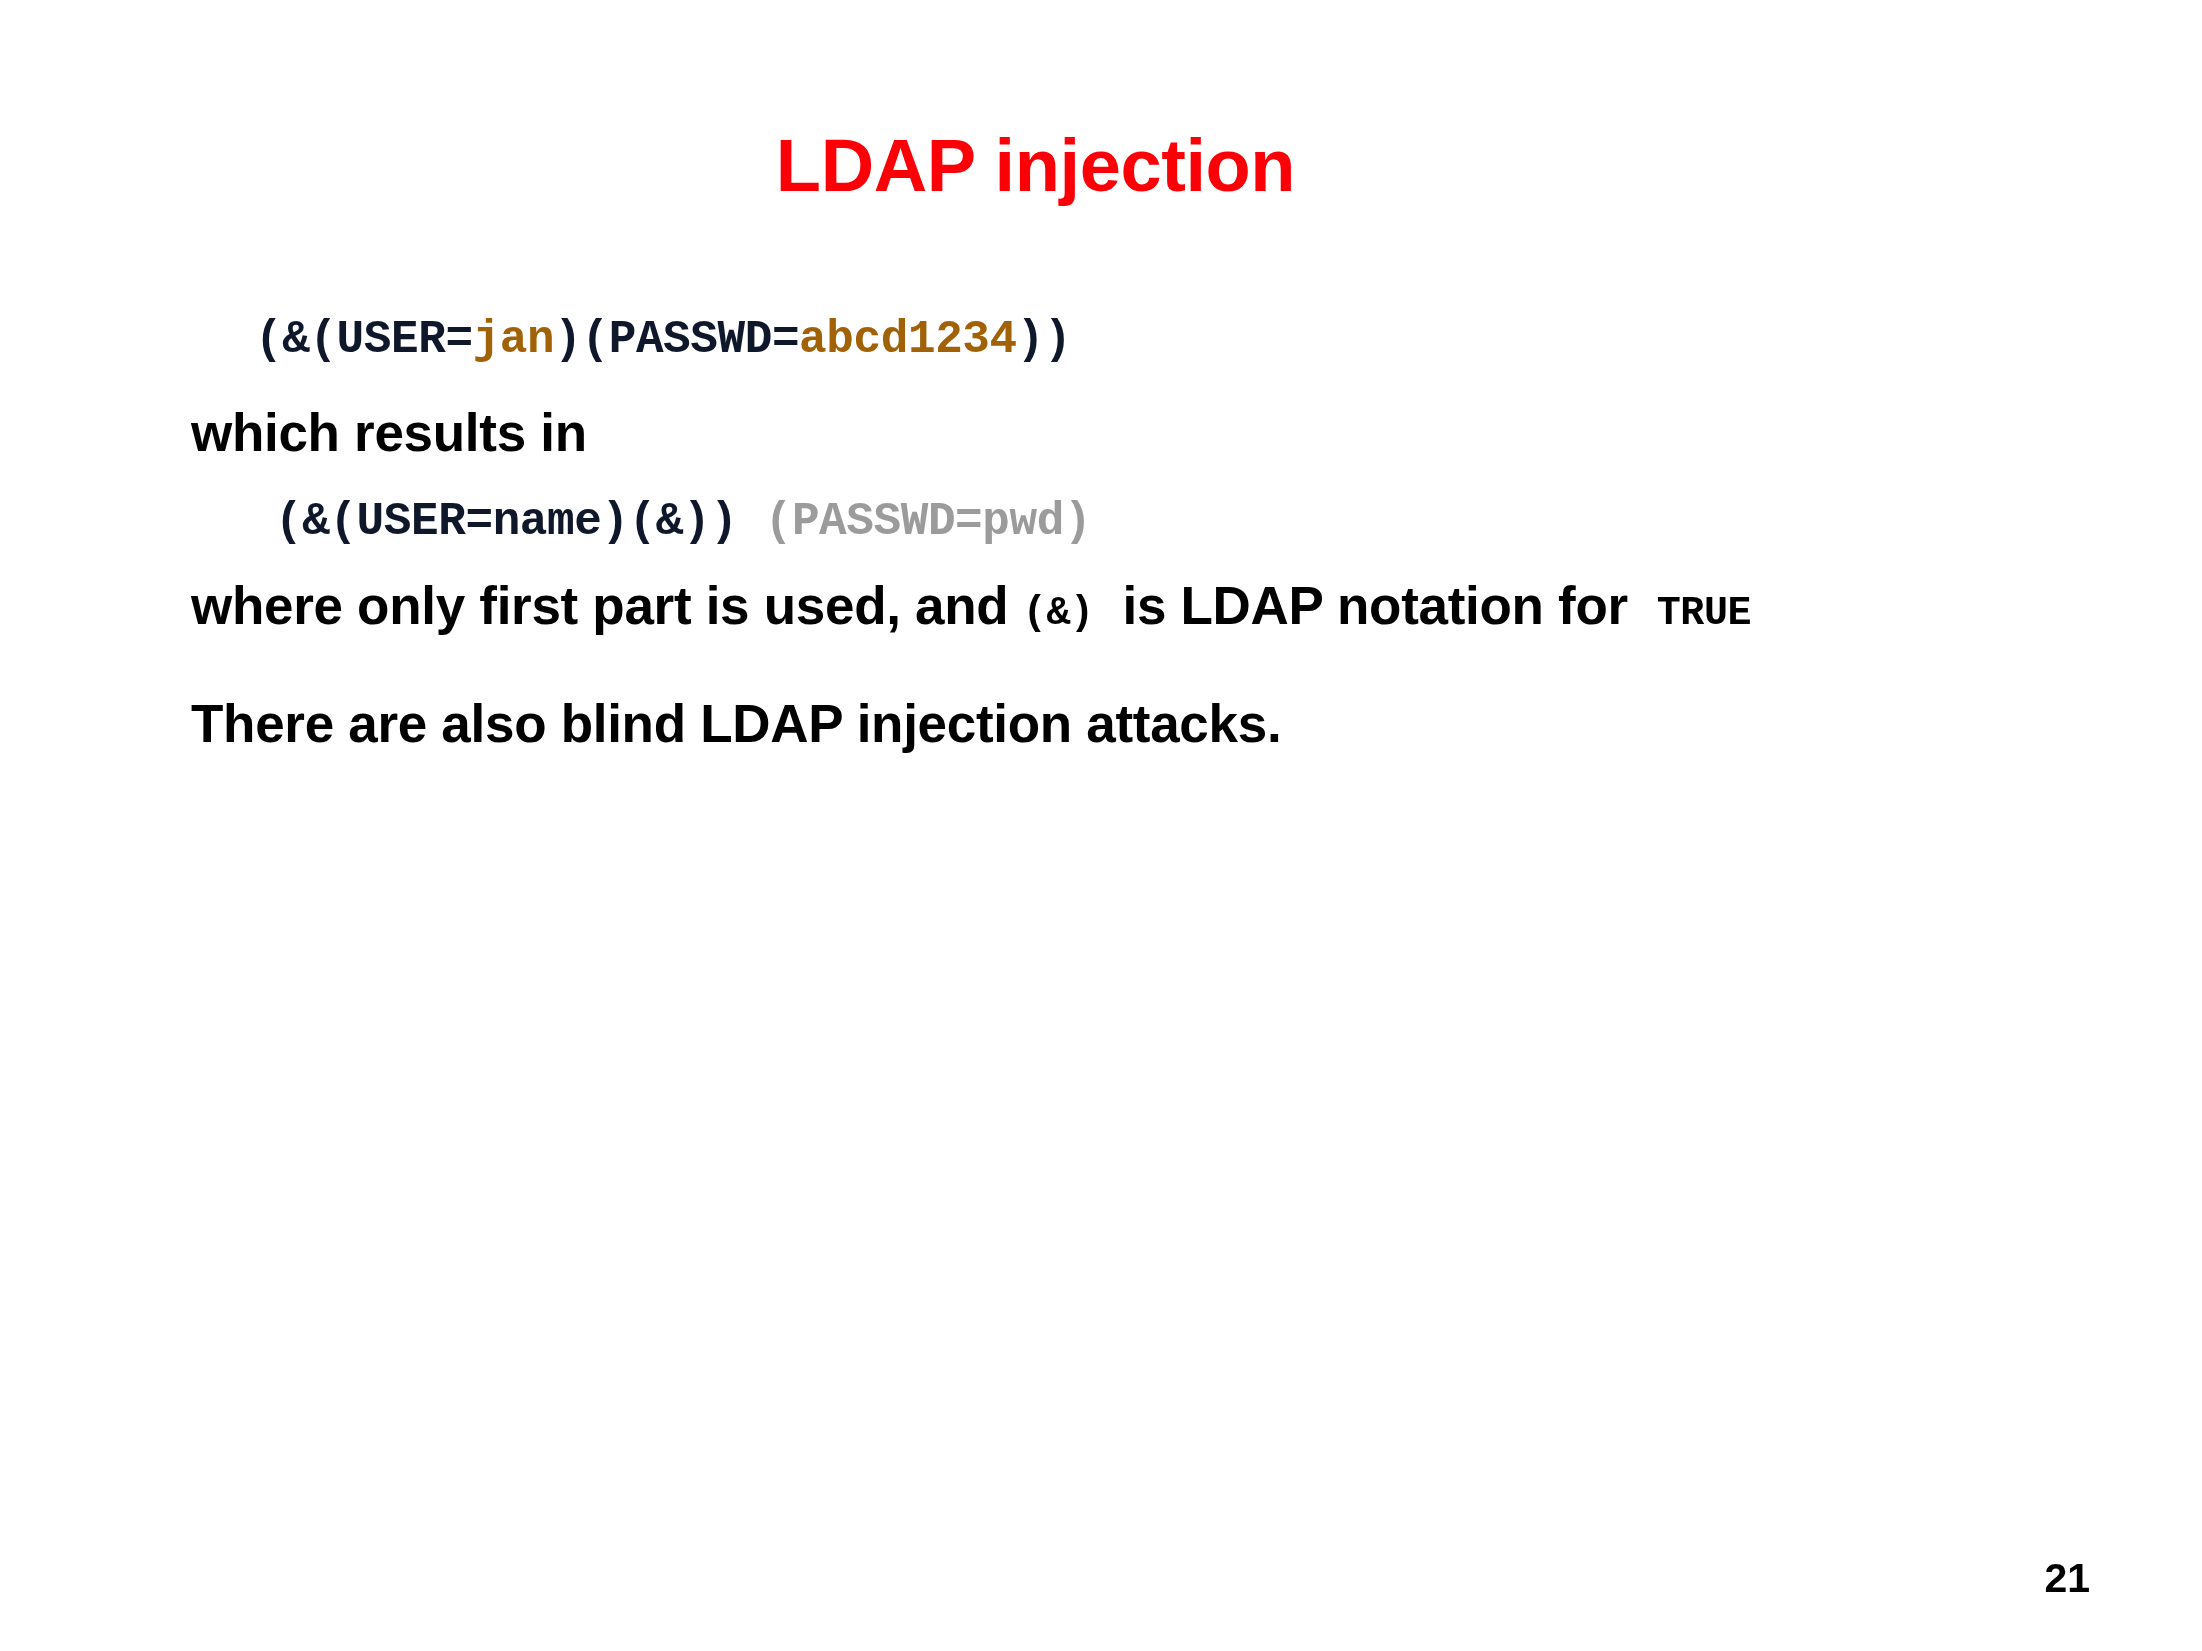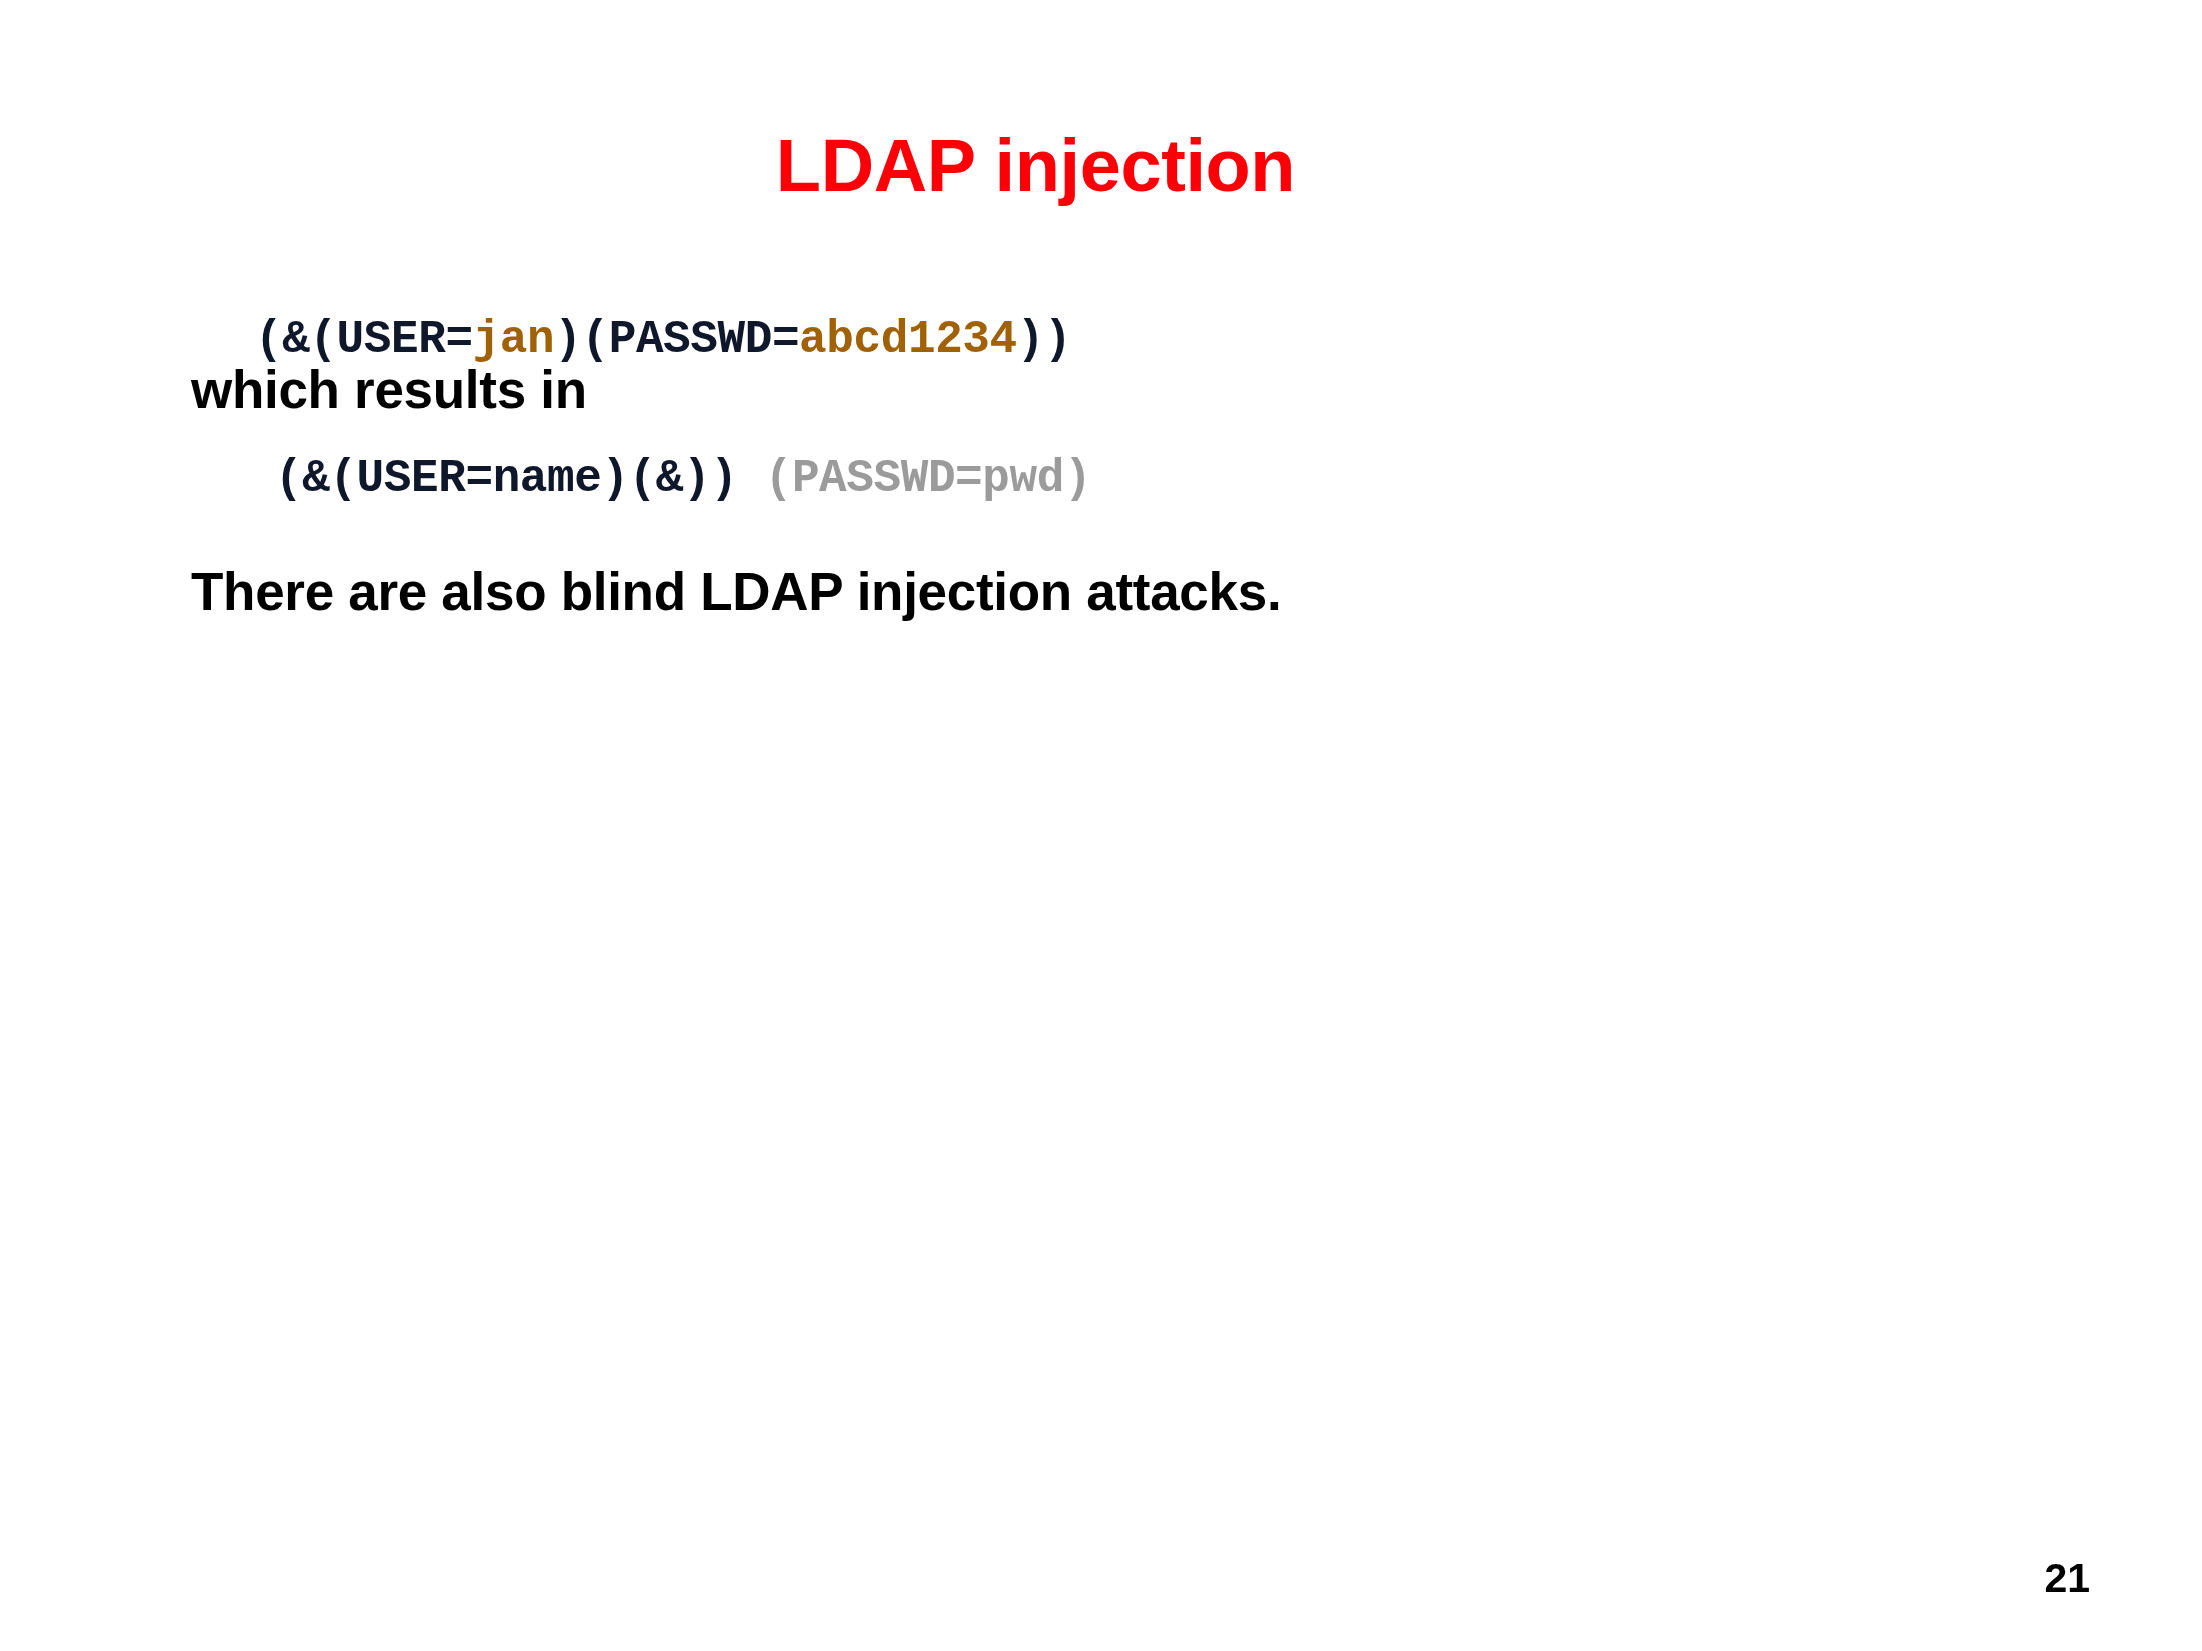--- a/index.html
+++ b/index.html
@@ -73,21 +73,21 @@
 
   .tok-green { color: #a16207; }
   .tok-grey  { color: #9b9b9b; }
   .tok-black { color: #0f172a; }
 
   
   .r1  { margin-top: 0px;  }
   .r2  { margin-top: 33px; padding-left: 64px; }
   .r3  { margin-top: 36px; }
   .r4  { margin-top: 41px; padding-left: 96px; }
-  .r5  { }
+  .r5  { margin-top: 43px; }
   .r6  { margin-top: 40px; padding-left: 84px; }
   .r7  { margin-top: 34px; }
   .r8  { margin-top: 63px; }
 
   
   #page-number {
     position: absolute;
     right: 113px;
     bottom: 53px;
     color: #000000;
@@ -109,20 +109,21 @@
 
 
     <div class="code-line r2"><span class="tok-black">(&amp;(USER=</span><span class="tok-green">jan</span><span class="tok-black">)(PASSWD=</span><span class="tok-green">abcd1234</span><span class="tok-black">))</span></div>
 
 
 
     <div class="body-line r5">which results in</div>
 
     <div class="code-line r6"><span class="tok-black">(&amp;(USER=name)(&amp;))</span><span class="tok-grey"> (PASSWD=pwd)</span></div>
 
+    <div class="body-line r7"><span>where only first part is used, and </span><span class="code-inline">(&amp;)</span><span>  is LDAP notation for  </span><span class="code-inline">TRUE</span></div>
 
     <div class="body-line r8">There are also blind LDAP injection attacks.</div>
 
   </div>
 
   <div id="page-number">21</div>
 
 </div>
 
 

